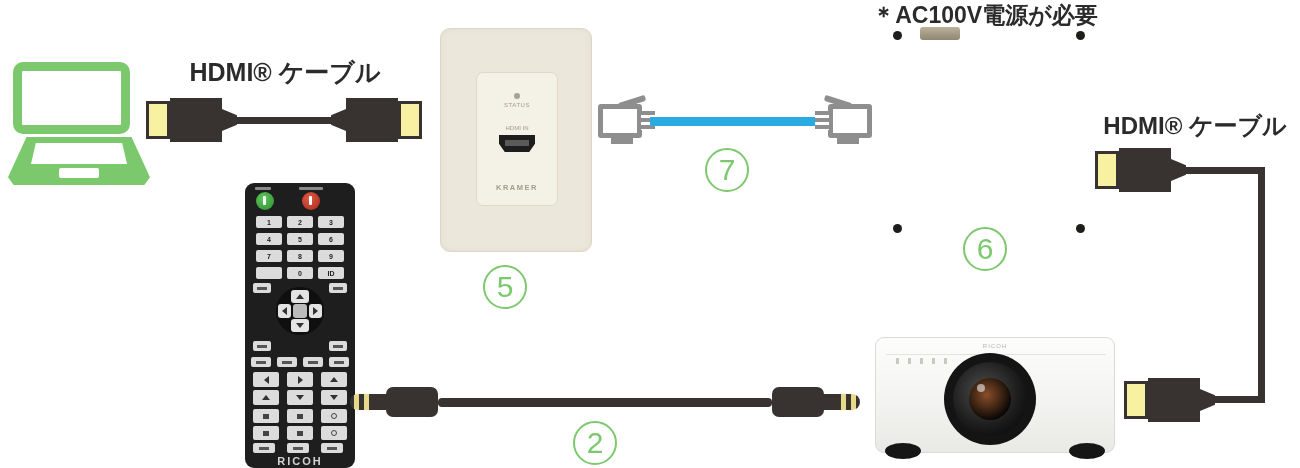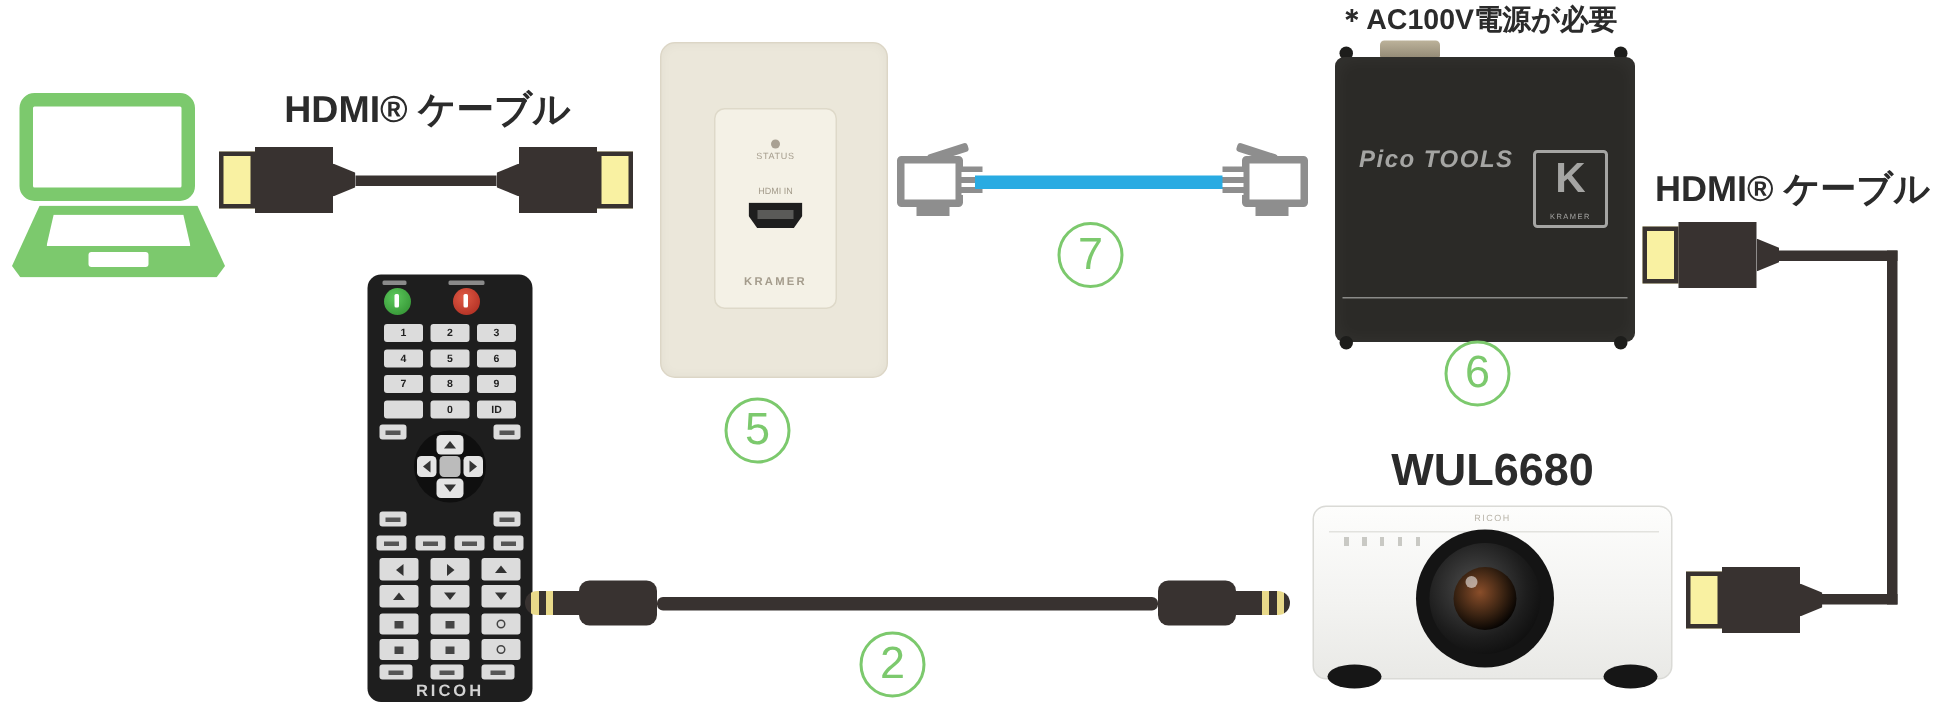--- a/index.html
+++ b/index.html
@@ -189,32 +189,24 @@
   <div class="lan-line"></div>
   <div class="rj45 mirror" style="left:814px;top:96px;">
     <div class="rj45-latch"></div>
     <div class="rj45-body">
         <div class="rj45-slot"></div>
       </div>
     <div class="rj45-teeth"></div>
   </div>
   <div class="step" style="left:705px;top:148px;">7</div>
 
-  <div class="lbl" style="left:840px;top:0px;width:290px;font-size:19px;">＊AC100V電源が必要</div>
+  <div class="lbl" style="left:840px;top:0px;width:290px;font-size:23px;">＊AC100V電源が必要</div>
   <div class="kbox-power"></div>
   <div class="kbox-screw" style="left:893px;top:31px;"></div>
   <div class="kbox-screw" style="left:1076px;top:31px;"></div>
-  <div class="kbox">
-    <div class="pico">Pico TOOLS</div>
-    <div class="klogo">
-      <div class="klogo-k">K</div>
-      <div class="klogo-brand">KRAMER</div>
-    </div>
-    <div class="kbox-line"></div>
-  </div>
   <div class="kbox-screw" style="left:893px;top:224px;"></div>
   <div class="kbox-screw" style="left:1076px;top:224px;"></div>
   <div class="step" style="left:963px;top:227px;">6</div>
 
   <div class="lbl" style="left:1090px;top:110px;width:210px;font-size:24px;">HDMI® ケーブル</div>
   <div class="hdmi-cable" style="left:1095px;top:148px;width:91px;height:44px;">
     <div class="hplug tipL">
       <div class="tip"></div>
         <div class="pbody"></div>
         <div class="neck"></div>
@@ -343,21 +335,20 @@
 
   <div class="mjcable">
     <div class="mj-tip"></div>
     <div class="mj-body"></div>
     <div class="mj-line"></div>
     <div class="mj-body"></div>
     <div class="mj-tip mirror"></div>
   </div>
   <div class="step" style="left:573px;top:421px;">2</div>
 
-  <div class="lbl" style="left:895px;top:297px;width:200px;font-size:30px;">WUL6680</div>
   <div class="projector">
     <div class="pj-body">
       <div class="pj-brand">RICOH</div>
       <div class="pj-topline"></div>
       <div class="pj-ind"></div>
     </div>
     <div class="pj-foot" style="left:10px;top:106px;"></div>
     <div class="pj-foot" style="left:194px;top:106px;"></div>
     <div class="pj-lens">
       <div class="pj-lens-mid"></div>

